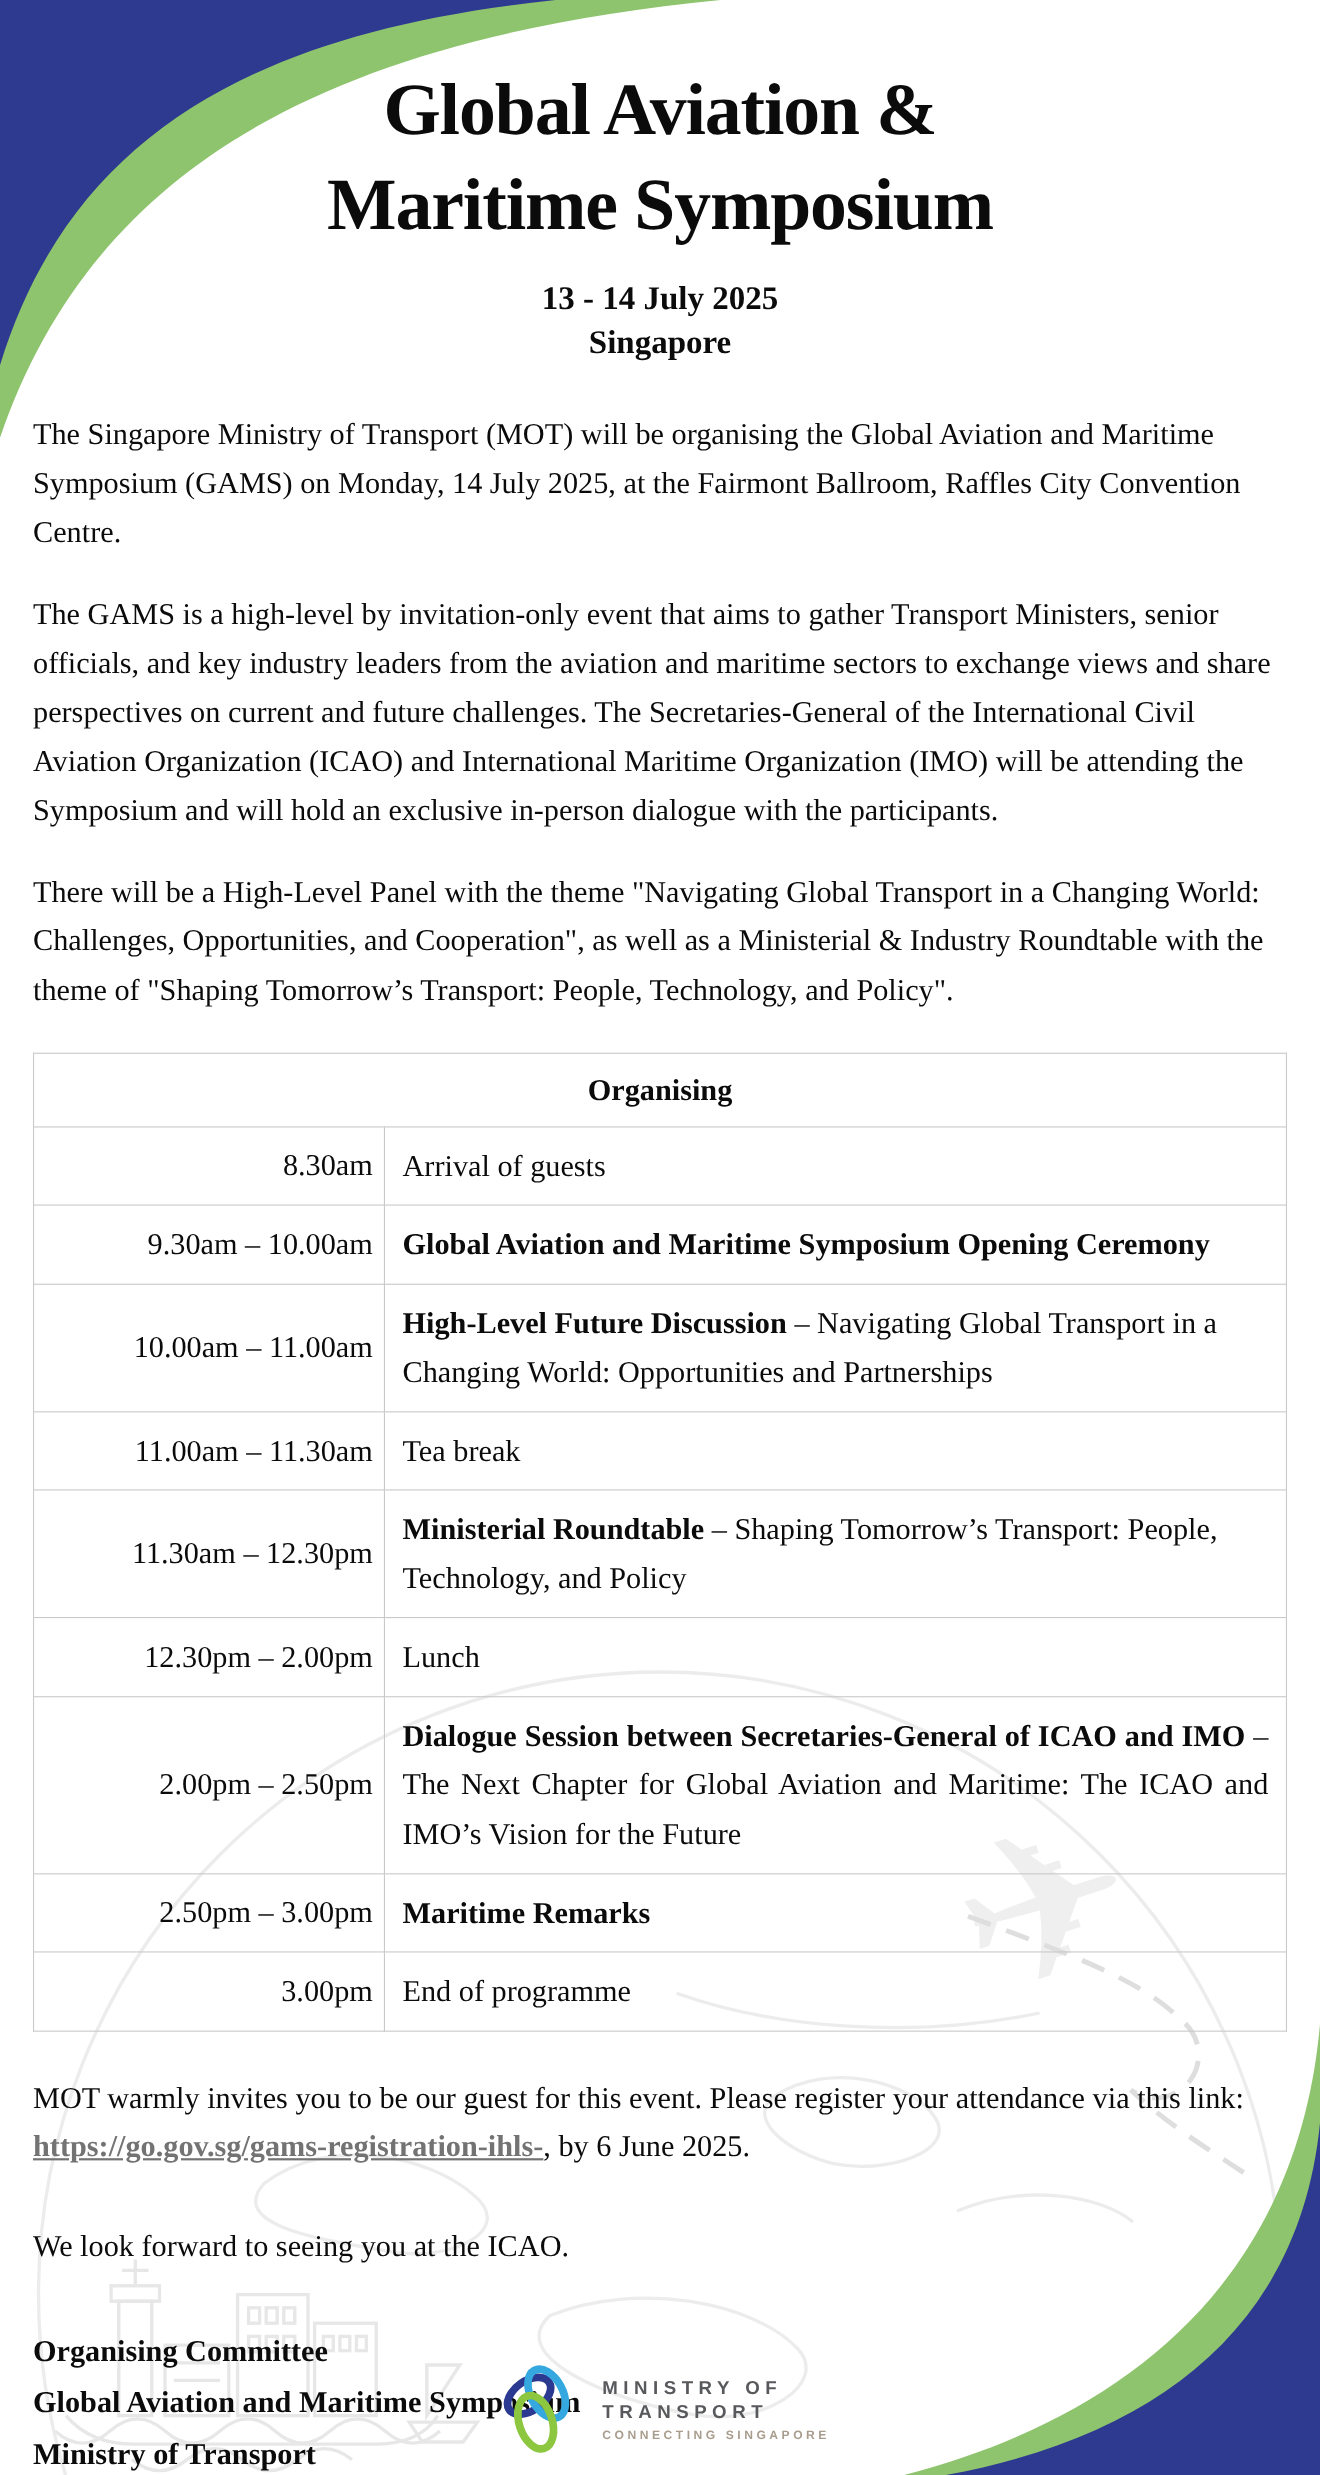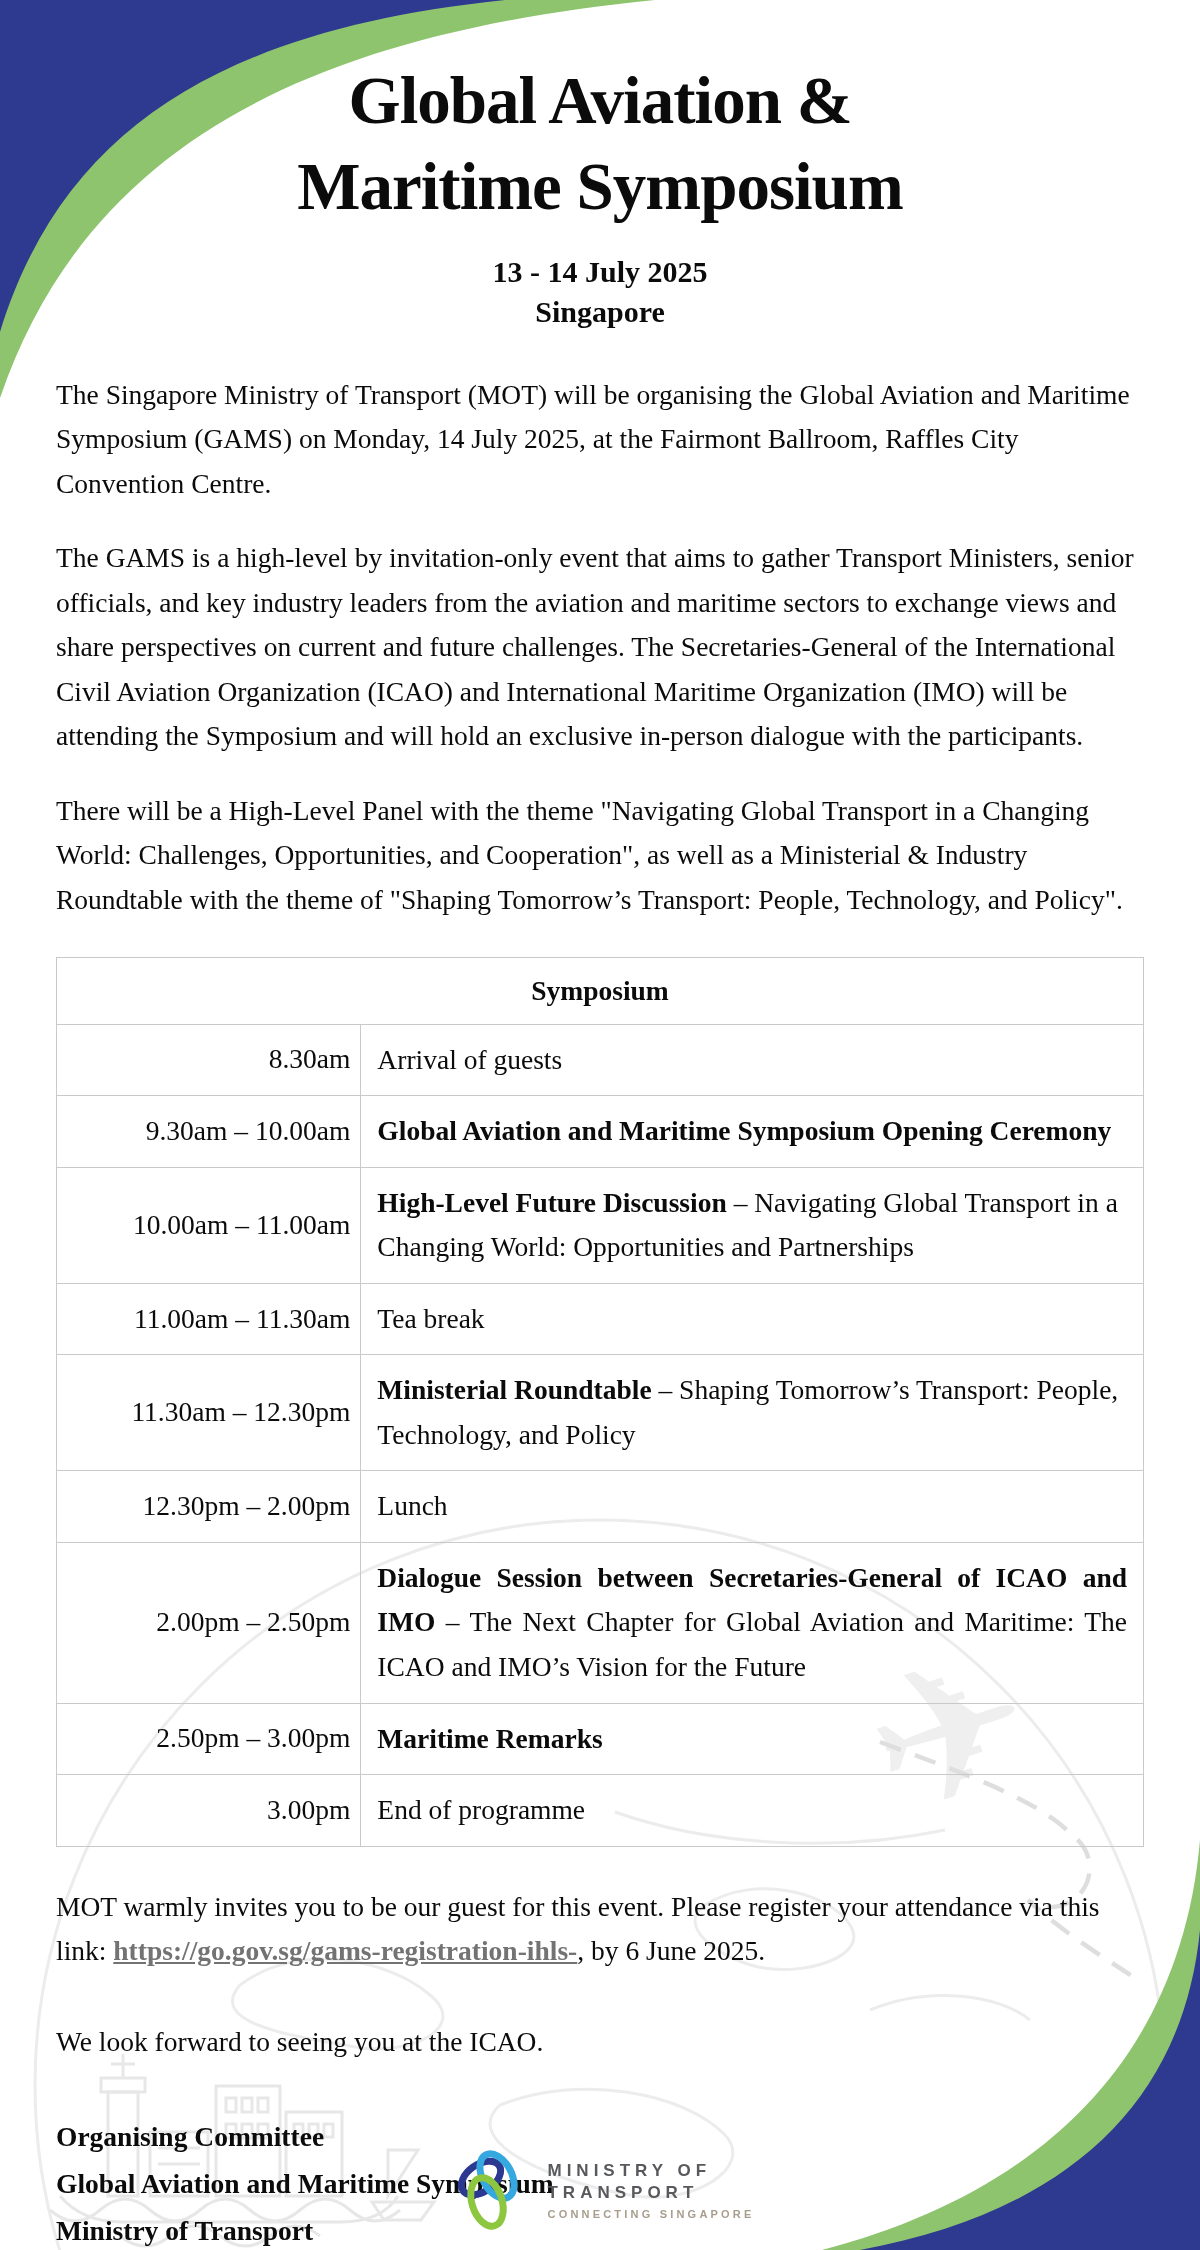--- a/index.html
+++ b/index.html
@@ -6,21 +6,21 @@
   .page{
     position:relative;width:1200px;height:2250px;margin:0 auto;
     background:#ffffff;overflow:hidden;
     font-family:"Liberation Serif", serif;color:#0b0b0b;
   }
   
   .corner-svg{position:absolute;left:0;top:0;width:1200px;height:2250px;pointer-events:none;}
   
   .watermark-svg{position:absolute;left:0;top:0;width:1200px;height:2250px;pointer-events:none;}
   
-  .content{position:absolute;left:0;top:0;width:1200px;height:2250px;padding:0 56px;box-sizing:border-box;z-index:3;}
+  .content{position:absolute;left:0;top:0;width:1200px;height:2250px;padding:0 30px;box-sizing:border-box;z-index:3;}
   .title{margin-top:58px;text-align:center;font-weight:bold;font-size:67px;line-height:1.28;letter-spacing:-1px;}
   .subtitle{margin-top:22px;text-align:center;font-weight:bold;font-size:30px;line-height:1.35;}
   .subtitle-loc{text-align:center;font-weight:bold;font-size:30px;line-height:1.35;}
   .para{margin-top:30px;font-size:27.5px;line-height:1.62;text-align:left;}
   .para:first-of-type{margin-top:40px;}
   
   table.programme{width:100%;border-collapse:collapse;margin-top:34px;font-size:27.5px;}
   table.programme td{border:1px solid #c9c9c9;vertical-align:middle;}
   td.header-cell{text-align:center;font-weight:bold;padding:17px 10px;}
   td.time{width:28%;text-align:right;padding:13px 10px;line-height:1.55;}
@@ -98,21 +98,21 @@
     <div class="subtitle">13 - 14 July 2025</div>
     <div class="subtitle-loc">Singapore</div>
 
     <p class="para">The Singapore Ministry of Transport (MOT) will be organising the Global Aviation and Maritime Symposium (GAMS) on Monday, 14 July 2025, at the Fairmont Ballroom, Raffles City Convention Centre.</p>
     <p class="para">The GAMS is a high-level by invitation-only event that aims to gather Transport Ministers, senior officials, and key industry leaders from the aviation and maritime sectors to exchange views and share perspectives on current and future challenges. The Secretaries-General of the International Civil Aviation Organization (ICAO) and International Maritime Organization (IMO) will be attending the Symposium and will hold an exclusive in-person dialogue with the participants.</p>
     <p class="para">There will be a High-Level Panel with the theme "Navigating Global Transport in a Changing World: Challenges, Opportunities, and Cooperation", as well as a Ministerial &amp; Industry Roundtable with the theme of "Shaping Tomorrow’s Transport: People, Technology, and Policy".</p>
 
     <table class="programme">
       <tbody>
         <tr>
-          <td class="header-cell" colspan="2">Symposium</td>
+          <td class="header-cell" colspan="2">Organising</td>
         </tr>
       <tr>
             <td class="time">8.30am</td>
             <td class="desc">Arrival of guests</td>
           </tr>
           <tr>
             <td class="time">9.30am – 10.00am</td>
             <td class="desc"><b>Global Aviation and Maritime Symposium Opening Ceremony</b></td>
           </tr>
           <tr>

